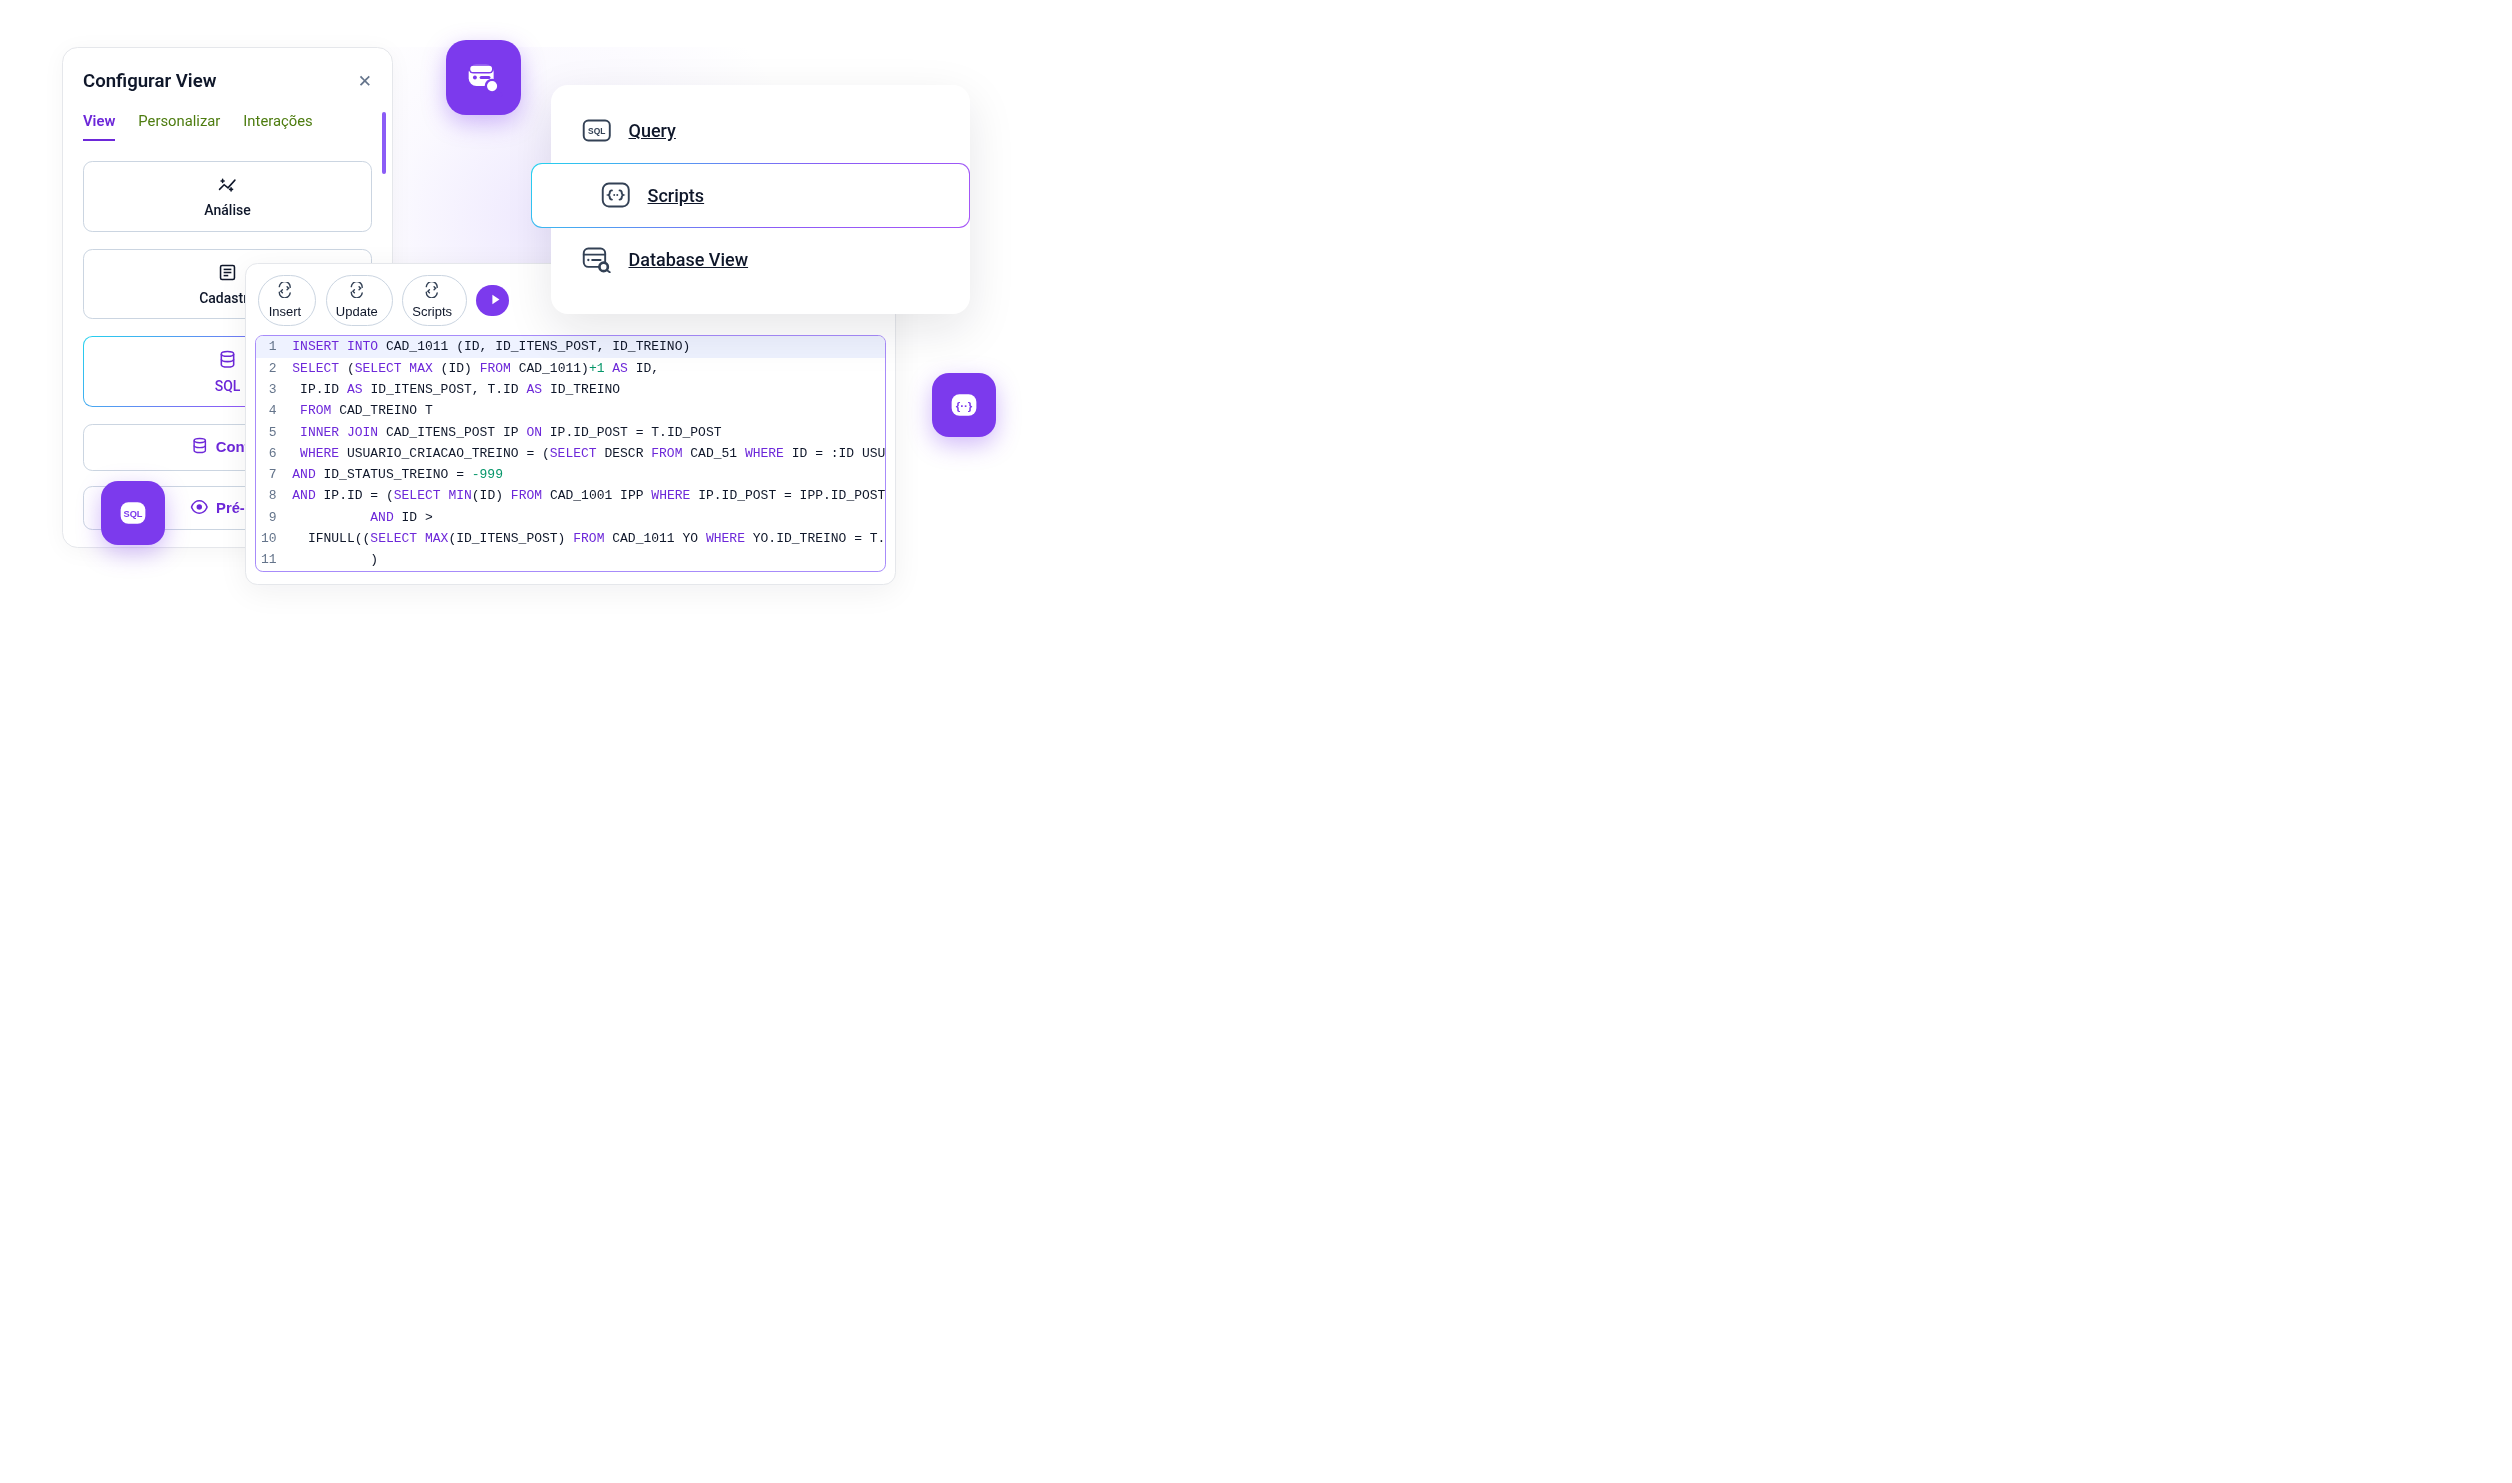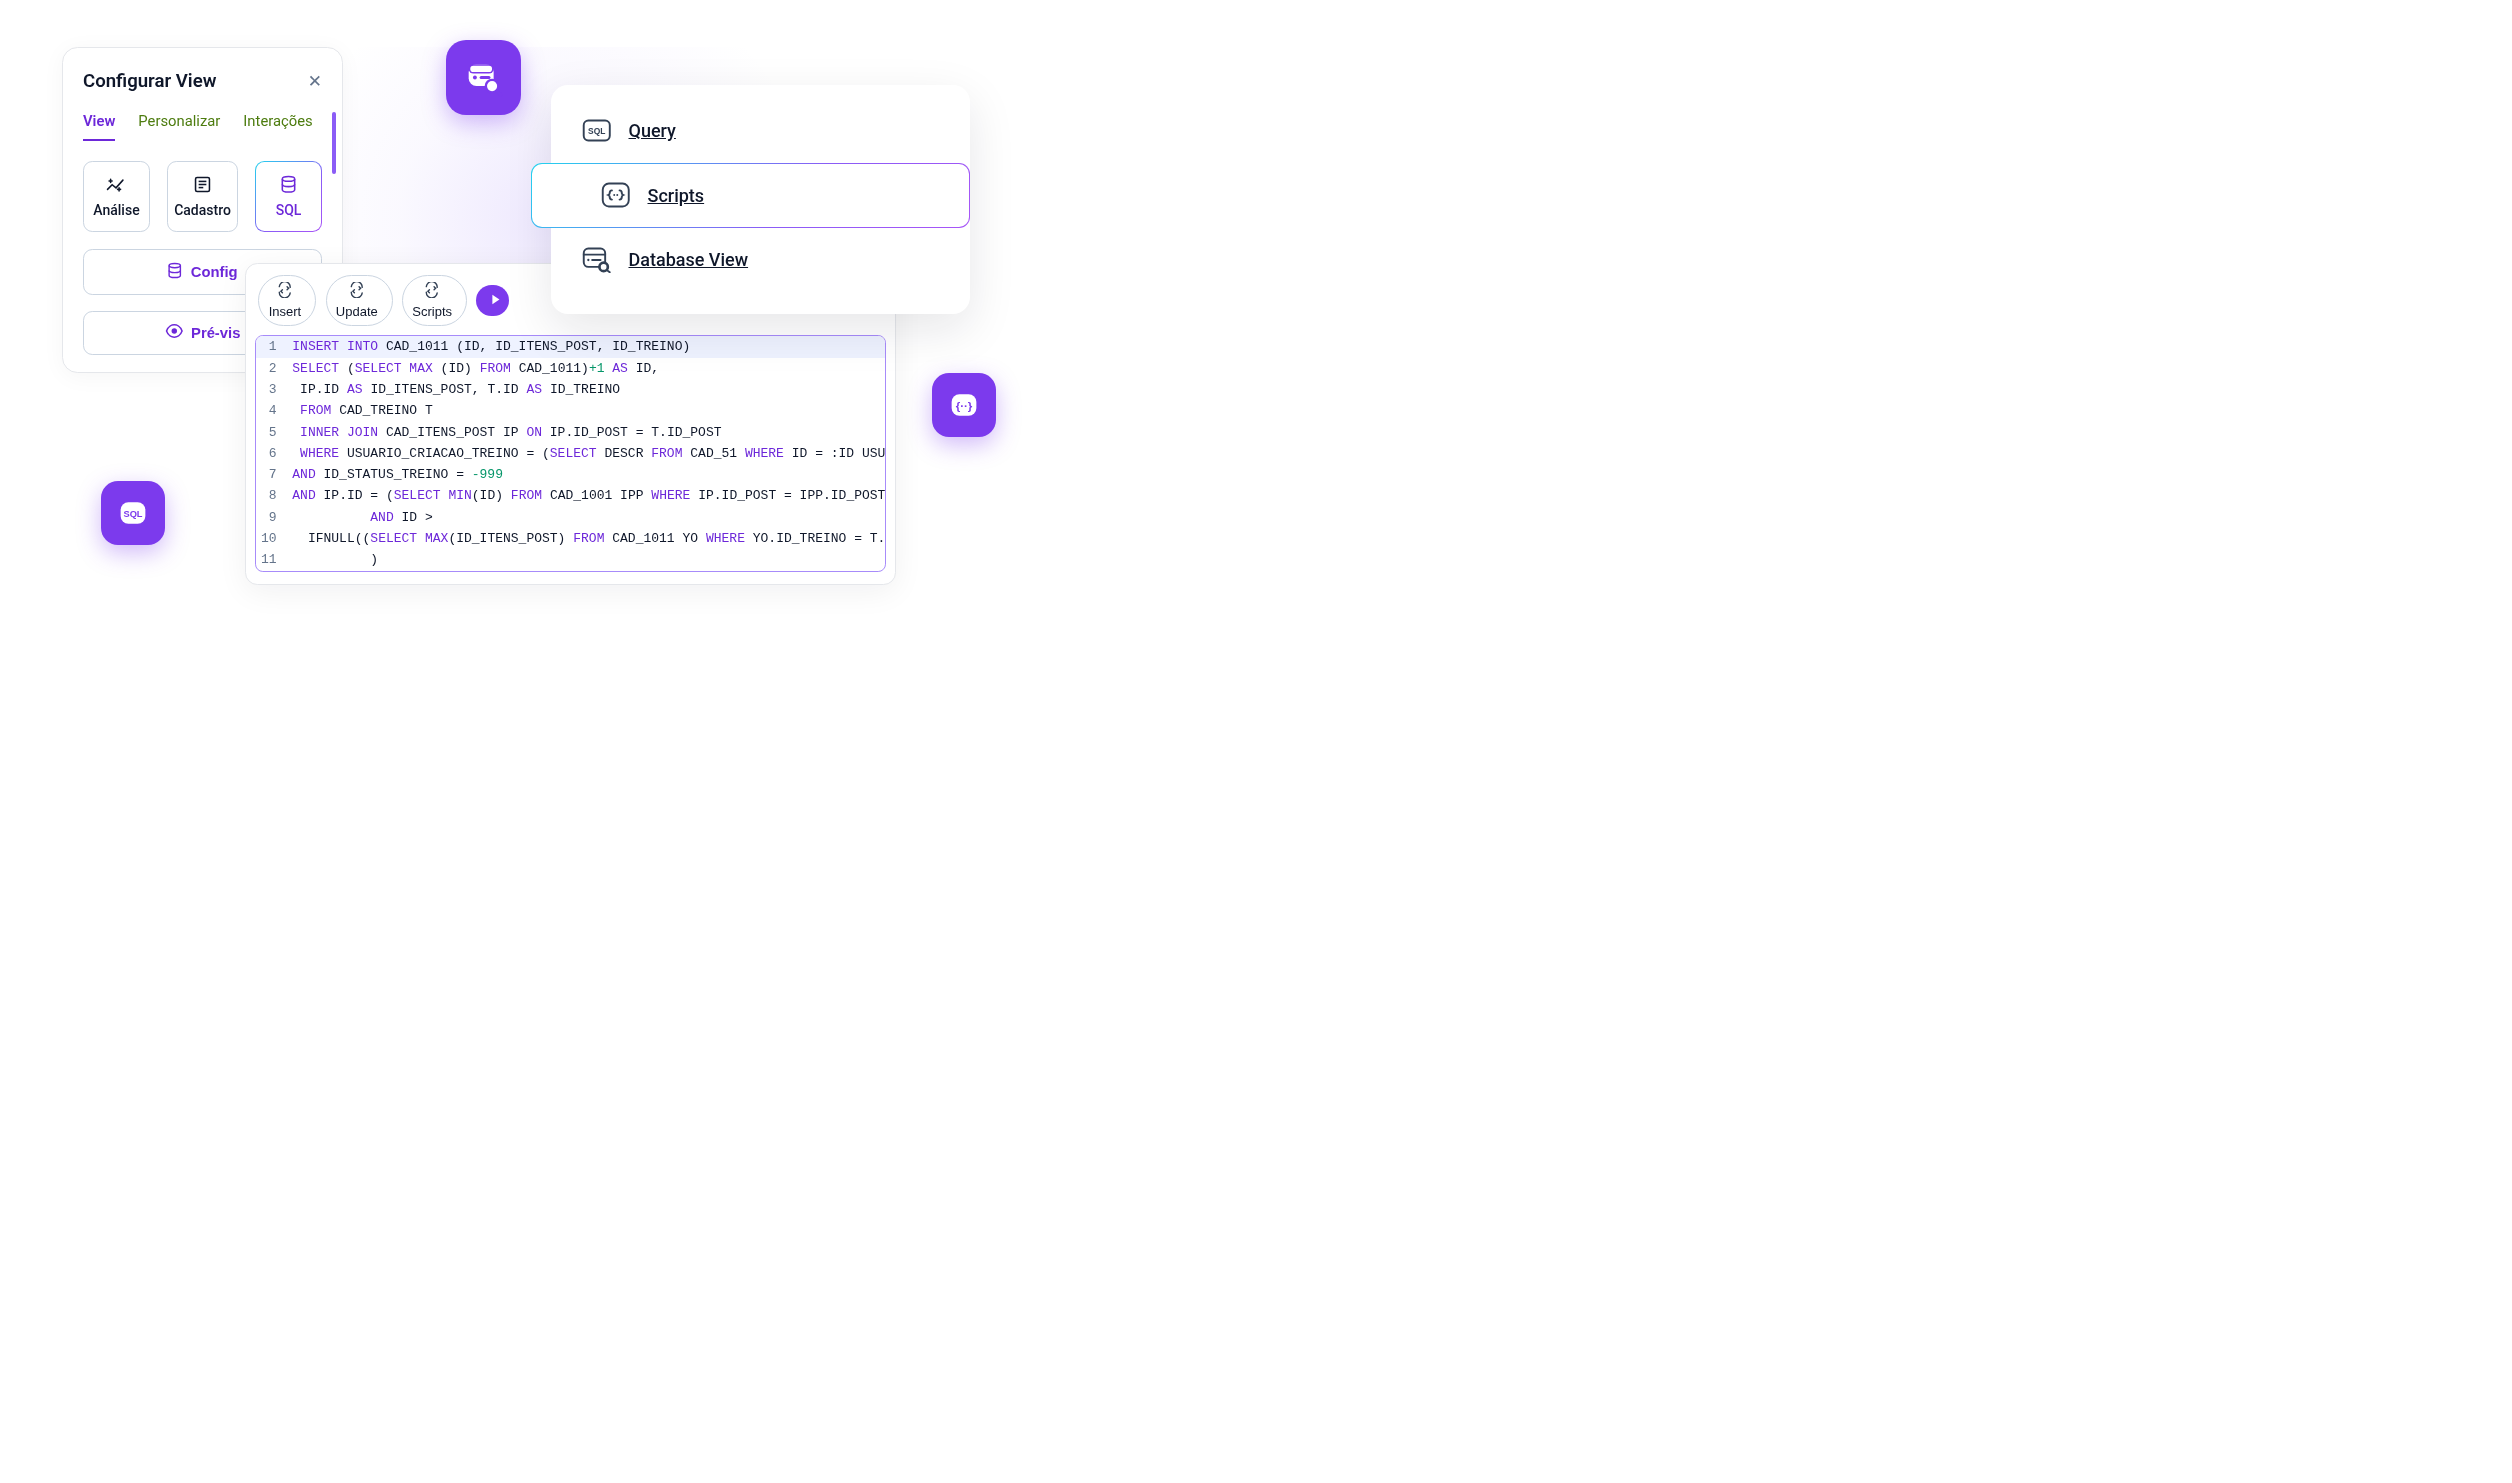--- a/index.html
+++ b/index.html
@@ -14,21 +14,21 @@
       height: 651px;
       position: relative;
       overflow: hidden;
     }
 
     
     .config-panel {
       position: absolute;
       left: 62px;
       top: 47px;
-      width: 281px;
+      width: 331px;
       background: #fff;
       border: 0.8px solid #e5e7eb;
       border-radius: 15.5px;
       padding: 22px 20px 17px 20px;
       box-shadow: 0 3.1px 23px rgba(0,0,0,0.04);
     }
     .config-header {
       display: flex;
       justify-content: space-between;
       align-items: center;
@@ -75,20 +75,21 @@
     }
     .tab.active {
       color: #6d28d9;
       font-weight: 600;
       border-bottom: 2.3px solid #6d28d9;
     }
     .mode-cards {
       display: flex;
       gap: 17px;
       margin-bottom: 17px;
+      flex-direction: column;
     }
     .mode-card {
       flex: 1;
       border: 0.8px solid #cbd5e1;
       border-radius: 9.3px;
       padding: 14px 6.2px 12.4px 6.2px;
       text-align: center;
       cursor: pointer;
       display: flex;
       flex-direction: column;

